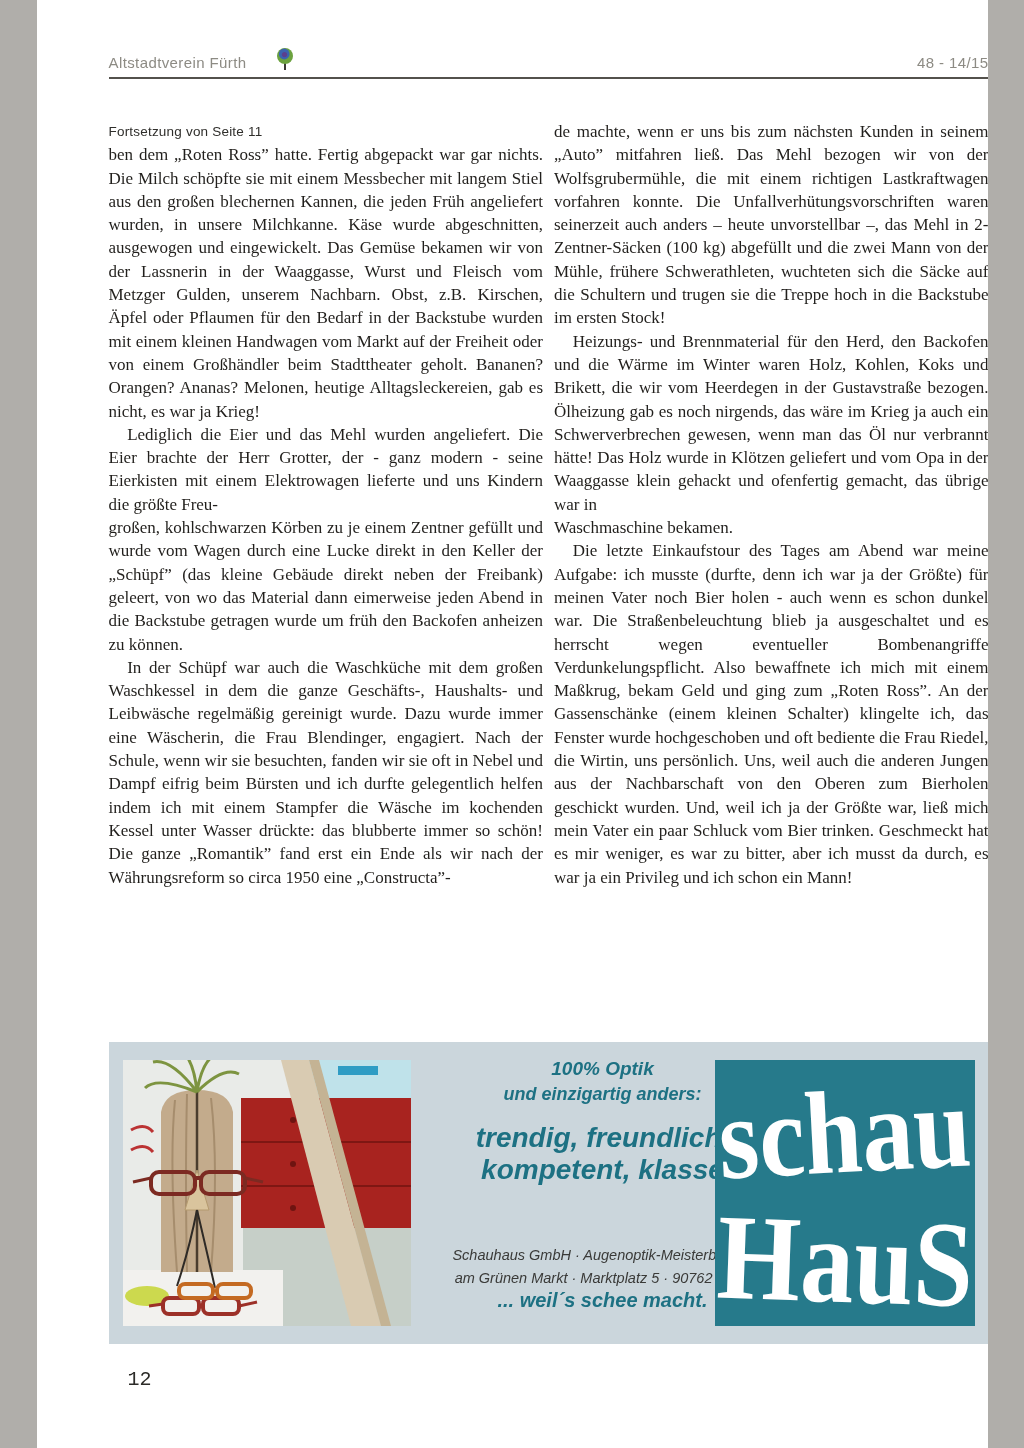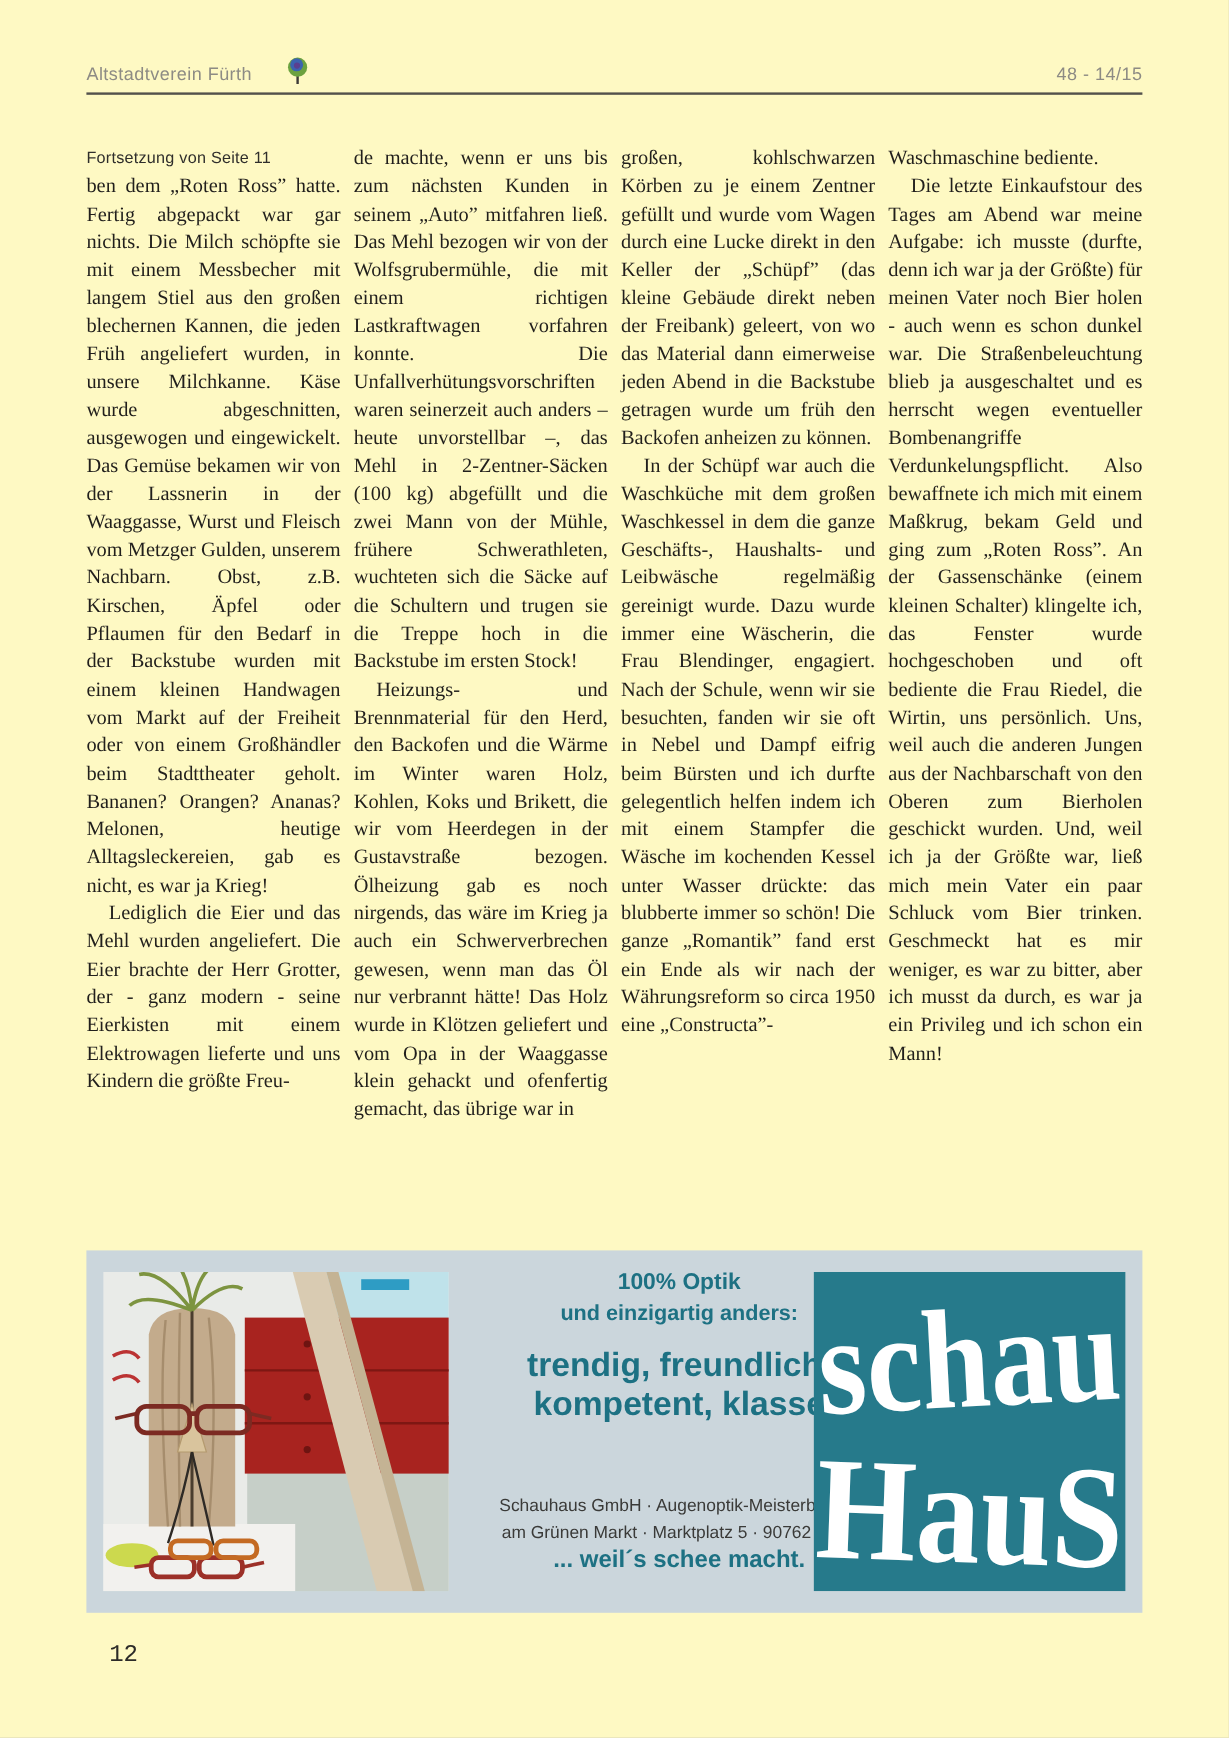--- a/index.html
+++ b/index.html
@@ -1,20 +1,20 @@
 <!DOCTYPE html>
 <html lang="de"><head>
 <meta charset="utf-8">
 <style>
   html,body{margin:0;padding:0;}
   body{background:#b0aeaa;}
   .page{
     position:relative;
-    width:1024px;height:1448px;
-    background:#fef9c3;
+    width:951px;height:1448px;
+    background:#ffffff;
     font-family:"Liberation Serif", serif;
     color:#211f1c;
     overflow:hidden;
     margin:0 auto;
   }
   
   .header{
     position:absolute;left:72px;top:52px;width:880px;height:24px;
     font-family:"Liberation Sans", sans-serif;
     font-size:15px;color:#8d8b84;letter-spacing:.4px;
@@ -22,21 +22,21 @@
   .header .left{position:absolute;left:0;top:2px;}
   .header .right{position:absolute;right:0;top:2px;text-align:center;}
   .tree{position:absolute;left:166px;top:-6px;width:20px;height:28px;}
   .rule{
     position:absolute;left:72px;top:77px;width:880px;height:2px;
     background:#53514c;
   }
   
   .article{
     position:absolute;left:72px;top:120px;width:880px;
-    display:grid;grid-template-columns:repeat(4,1fr);column-gap:11px;
+    display:grid;grid-template-columns:repeat(2,1fr);column-gap:11px;
   }
   .col{
     font-size:17px;line-height:23.3px;text-align:justify;
     hyphens:auto;-webkit-hyphens:auto;
   }
   .col p{margin:0;}
   .col p.ind{text-indent:1.1em;}
   .contnote{
     font-family:"Liberation Sans", sans-serif;
     font-size:13.5px;color:#2f2e2b;letter-spacing:.2px;
@@ -46,20 +46,21 @@
   .ad{
     position:absolute;left:72px;top:1042px;width:880px;height:302px;
     background:#cbd6dc;
     font-family:"Liberation Sans", sans-serif;
   }
   .ad-photo{position:absolute;left:14px;top:18px;width:288px;height:266px;}
   .ad-mid{
     position:absolute;left:308px;top:14px;width:372px;height:274px;
     display:flex;flex-direction:column;align-items:center;text-align:center;
     color:#1d7183;
+    font-style:italic;
   }
   .ad-s1{font-size:19px;font-weight:bold;line-height:1.35;}
   .ad-s2{font-size:18px;font-weight:bold;line-height:1.35;}
   .ad-b1{font-size:28px;font-weight:bold;line-height:1.15;margin-top:16px;}
   .ad-b2{font-size:28px;font-weight:bold;line-height:1.15;}
   .ad-addr{margin-top:58px;color:#3a3a38;font-size:14.5px;line-height:1.55;font-weight:normal;}
   .ad-slogan{font-size:20px;font-weight:bold;}
   .ad-logo{position:absolute;right:14px;top:18px;width:260px;height:266px;}
   
   .pageno{
@@ -95,21 +96,21 @@
     </div>
     <div class="col">
       <p>de machte, wenn er uns bis zum nächsten Kunden in seinem „Auto” mitfahren ließ. Das Mehl bezogen wir von der Wolfsgrubermühle, die mit einem richtigen Lastkraftwagen vorfahren konnte. Die Unfallverhütungsvorschriften waren seinerzeit auch anders – heute unvorstellbar –, das Mehl in 2-Zentner-Säcken (100 kg) abgefüllt und die zwei Mann von der Mühle, frühere Schwerathleten, wuchteten sich die Säcke auf die Schultern und trugen sie die Treppe hoch in die Backstube im ersten Stock!</p>
       <p class="ind">Heizungs- und Brennmaterial für den Herd, den Backofen und die Wärme im Winter waren Holz, Kohlen, Koks und Brikett, die wir vom Heerdegen in der Gustavstraße bezogen. Ölheizung gab es noch nirgends, das wäre im Krieg ja auch ein Schwerverbrechen gewesen, wenn man das Öl nur verbrannt hätte! Das Holz wurde in Klötzen geliefert und vom Opa in der Waaggasse klein gehackt und ofenfertig gemacht, das übrige war in</p>
     </div>
     <div class="col">
       <p>großen, kohlschwarzen Körben zu je einem Zentner gefüllt und wurde vom Wagen durch eine Lucke direkt in den Keller der „Schüpf” (das kleine Gebäude direkt neben der Freibank) geleert, von wo das Material dann eimerweise jeden Abend in die Backstube getragen wurde um früh den Backofen anheizen zu können.</p>
       <p class="ind">In der Schüpf war auch die Waschküche mit dem großen Waschkessel in dem die ganze Geschäfts-, Haushalts- und Leibwäsche regelmäßig gereinigt wurde. Dazu wurde immer eine Wäscherin, die Frau Blendinger, engagiert. Nach der Schule, wenn wir sie besuchten, fanden wir sie oft in Nebel und Dampf eifrig beim Bürsten und ich durfte gelegentlich helfen indem ich mit einem Stampfer die Wäsche im kochenden Kessel unter Wasser drückte: das blubberte immer so schön! Die ganze „Romantik” fand erst ein Ende als wir nach der Währungsreform so circa 1950 eine „Constructa”-</p>
     </div>
     <div class="col">
-      <p>Waschmaschine bediente.</p>
+      <p>Waschmaschine bekamen.</p>
       <p class="ind">Die letzte Einkaufstour des Tages am Abend war meine Aufgabe: ich musste (durfte, denn ich war ja der Größte) für meinen Vater noch Bier holen - auch wenn es schon dunkel war. Die Straßenbeleuchtung blieb ja ausgeschaltet und es herrscht wegen eventueller Bombenangriffe Verdunkelungspflicht. Also bewaffnete ich mich mit einem Maßkrug, bekam Geld und ging zum „Roten Ross”. An der Gassenschänke (einem kleinen Schalter) klingelte ich, das Fenster wurde hochgeschoben und oft bediente die Frau Riedel, die Wirtin, uns persönlich. Uns, weil auch die anderen Jungen aus der Nachbarschaft von den Oberen zum Bierholen geschickt wurden. Und, weil ich ja der Größte war, ließ mich mein Vater ein paar Schluck vom Bier trinken. Geschmeckt hat es mir weniger, es war zu bitter, aber ich musst da durch, es war ja ein Privileg und ich schon ein Mann!</p>
     </div>
   </div>
 
   <div class="ad">
 
     <div class="ad-photo">
       <svg width="288" height="266" viewBox="0 0 288 266">
 
         <rect x="0" y="0" width="288" height="266" fill="#e9ebe8"></rect>

